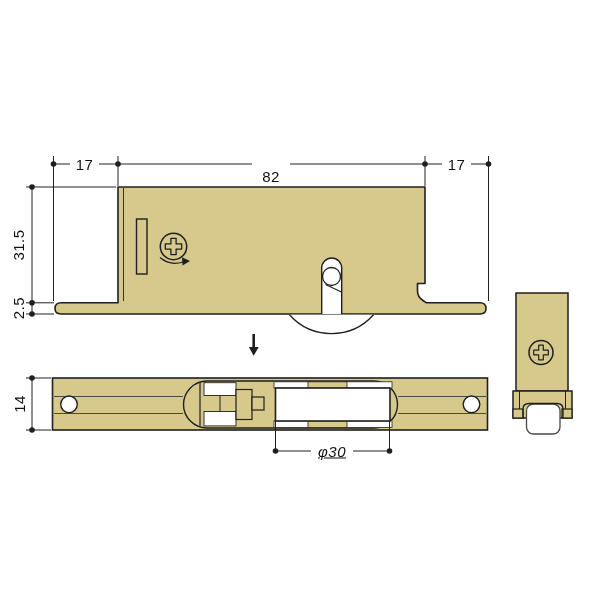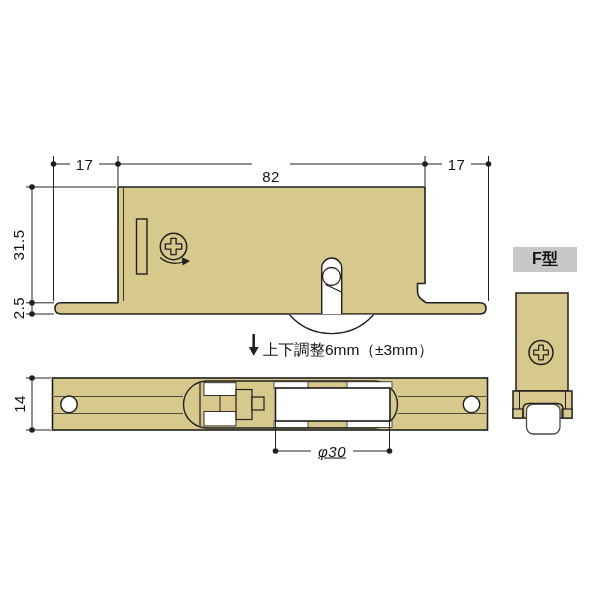--- a/index.html
+++ b/index.html
@@ -171,20 +171,18 @@
     </g>
   </svg>
 
   <span class="dim-label" style="left:84.5px;top:164px;">17</span>
   <span class="dim-label" style="left:271px;top:164px;margin-top:12px;">82</span>
   <span class="dim-label" style="left:456.5px;top:164px;">17</span>
 
   <span class="dim-label rot" style="left:18px;top:245px;">31.5</span>
   <span class="dim-label rot" style="left:18px;top:308px;">2.5</span>
 
-  <span class="note-label" style="left:263px;top:340px;">上下調整6mm（±3mm）</span>
 
   <span class="dim-label rot" style="left:19px;top:404px;">14</span>
   <span class="dim-label" style="left:332px;top:450.5px;font-style:italic;text-decoration:underline;">φ30</span>
 
-  <div class="type-label-box">F型</div>
 
 </div>
 
 </body></html>

